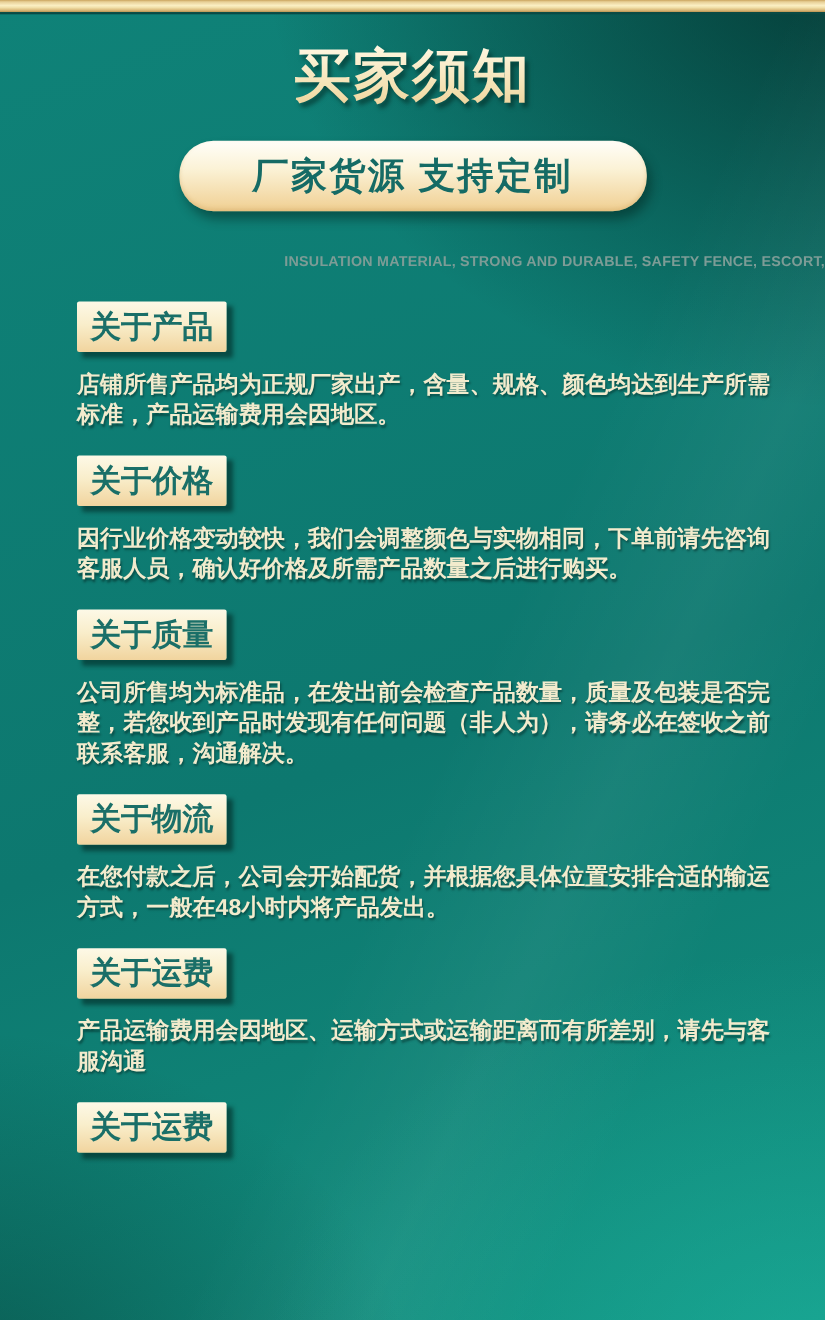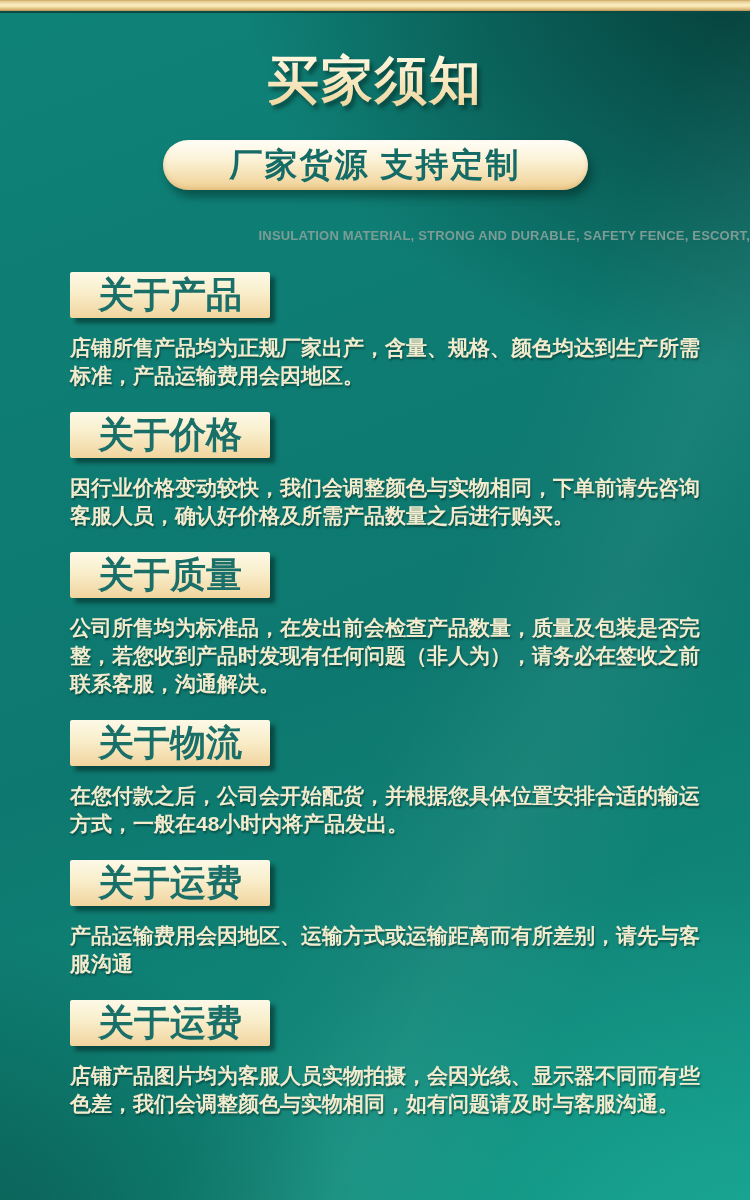--- a/index.html
+++ b/index.html
@@ -15,34 +15,34 @@
       radial-gradient(900px 700px at 104% -4%, rgba(1,30,27,0.72), rgba(1,30,27,0) 60%),
       radial-gradient(700px 560px at -6% 106%, rgba(2,38,34,0.45), rgba(2,38,34,0) 60%),
       linear-gradient(160deg, #0f8278 0%, #0d786f 55%, #12907f 100%);
   }
   .goldbar {
     height: 11px;
     background: linear-gradient(180deg, #caa45e 0%, #e7cf96 15%, #faeec2 45%, #f3e3ae 60%, #d9b878 85%, #b99150 100%);
     border-bottom: 2px solid #0a4a44;
   }
   .title {
-    margin-top: 33px;
+    margin-top: 21px;
     text-align: center;
     font-size: 52px;
     font-weight: 900;
     letter-spacing: 2px;
     background: linear-gradient(180deg, #fff8e2 10%, #f3dfae 70%, #e9cd93 100%);
     -webkit-background-clip: text;
     background-clip: text;
     color: transparent;
     filter: drop-shadow(3px 4px 2px rgba(0,25,20,0.5));
   }
   .pill {
     width: 425px;
-    height: 50px;
+    height: 64px;
     margin: 24px auto 0 auto;
     border-radius: 31px;
     background: linear-gradient(180deg, #fffef9 0%, #fbf2d6 40%, #f0cf92 100%);
     box-shadow: 4px 7px 10px rgba(0,30,25,0.45), inset 0 -2px 4px rgba(205,160,90,0.4);
     display: flex;
     align-items: center;
     justify-content: center;
     font-size: 33px;
     font-weight: 700;
     color: #156b65;
@@ -53,24 +53,24 @@
     text-align: right;
     color: #7d9c96;
     font-size: 13px;
     font-weight: 700;
     line-height: 18.5px;
     letter-spacing: 0.2px;
   }
   .sections { margin-top: 26px; padding-left: 70px; }
   .badge {
     display: inline-block;
-    padding: 8px 28px;
+    padding: 8px 12px;
     background: linear-gradient(180deg, #fdf9e7 0%, #f9eecb 45%, #f1d49e 100%);
     color: #1a6f68;
-    font-size: 36px;
+    font-size: 28px;
     font-weight: 700;
     line-height: 30px;
     border-radius: 2px;
     box-shadow: 5px 5px 4px rgba(0,25,22,0.5);
     margin: 0 0 16px 0;
   }
   .section p {
     width: 634px;
     font-size: 21px;
     font-weight: 700;
@@ -118,16 +118,15 @@
     <p>在您付款之后，公司会开始配货，并根据您具体位置安排合适的输运方式，一般在48小时内将产品发出。</p>
   </div>
 
   <div class="section">
     <div class="badge">关于运费</div>
     <p>产品运输费用会因地区、运输方式或运输距离而有所差别，请先与客服沟通</p>
   </div>
 
   <div class="section">
     <div class="badge">关于运费</div>
-    <p>店铺产品图片均为客服人员实物拍摄，会因光线、显示器不同而有些色差，我们会调整颜色与实物相同，如有问题请及时与客服沟通。</p>
   </div>
 
 </div>
 
 </body></html>

